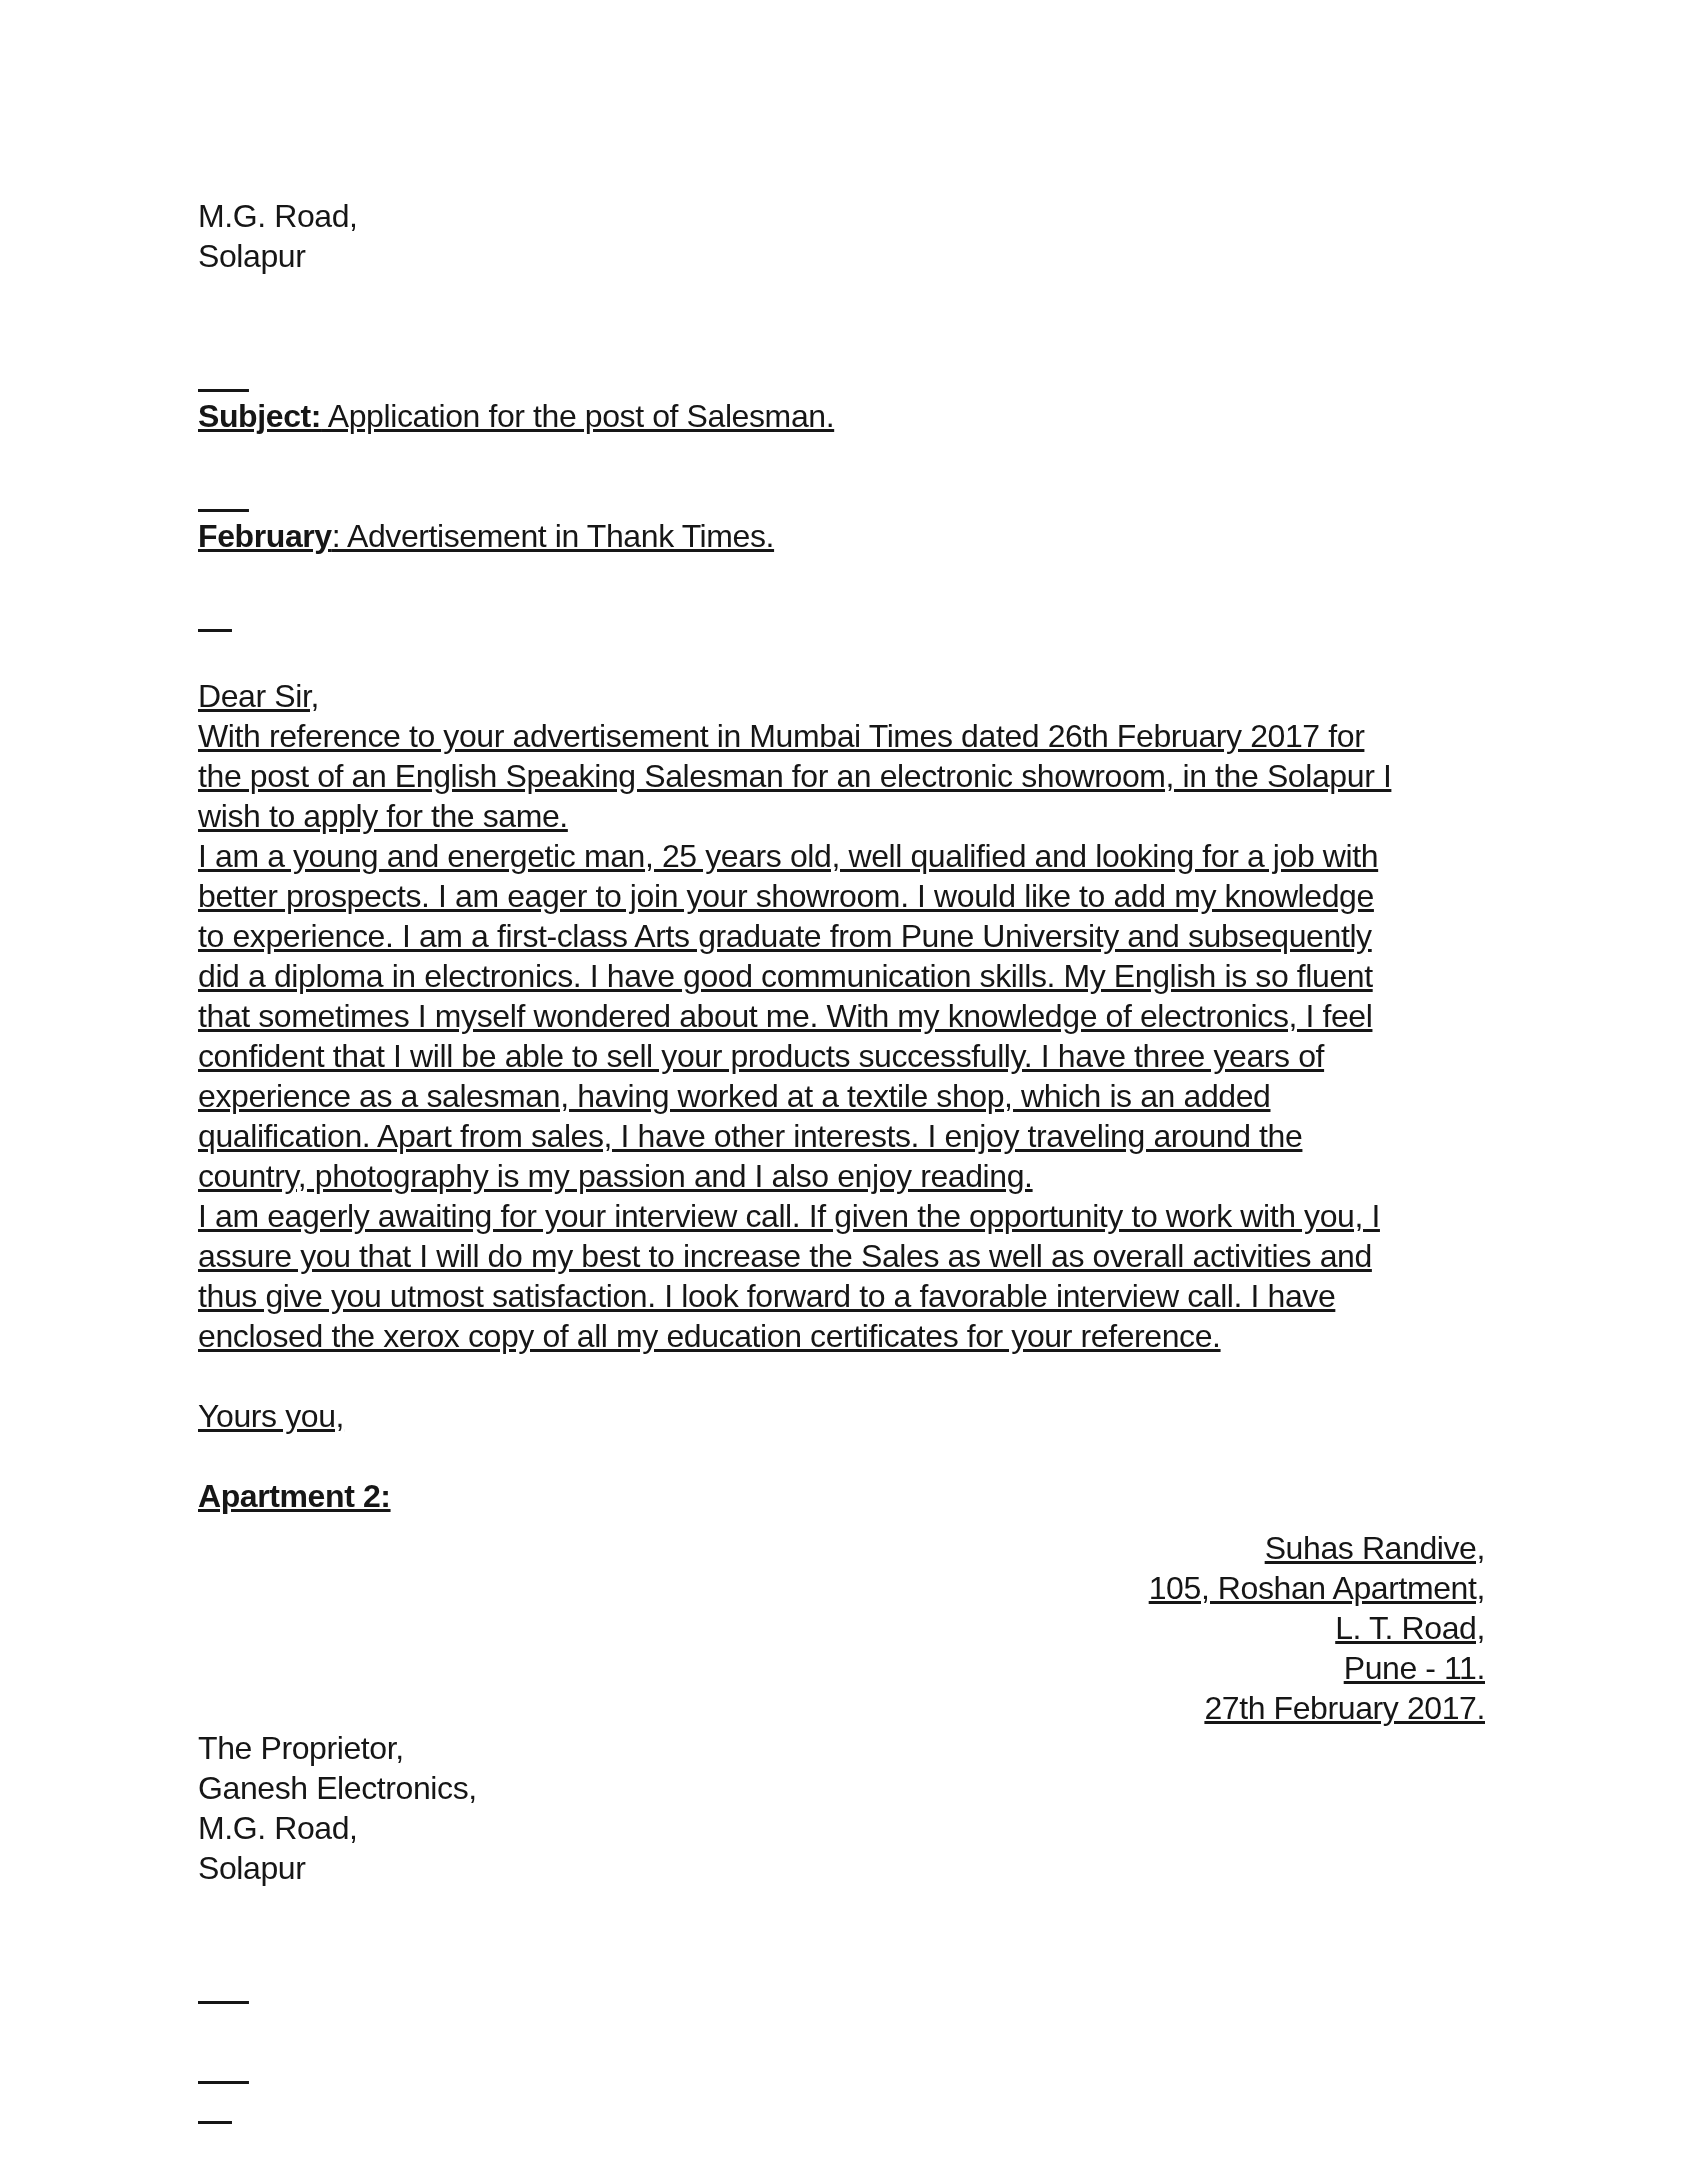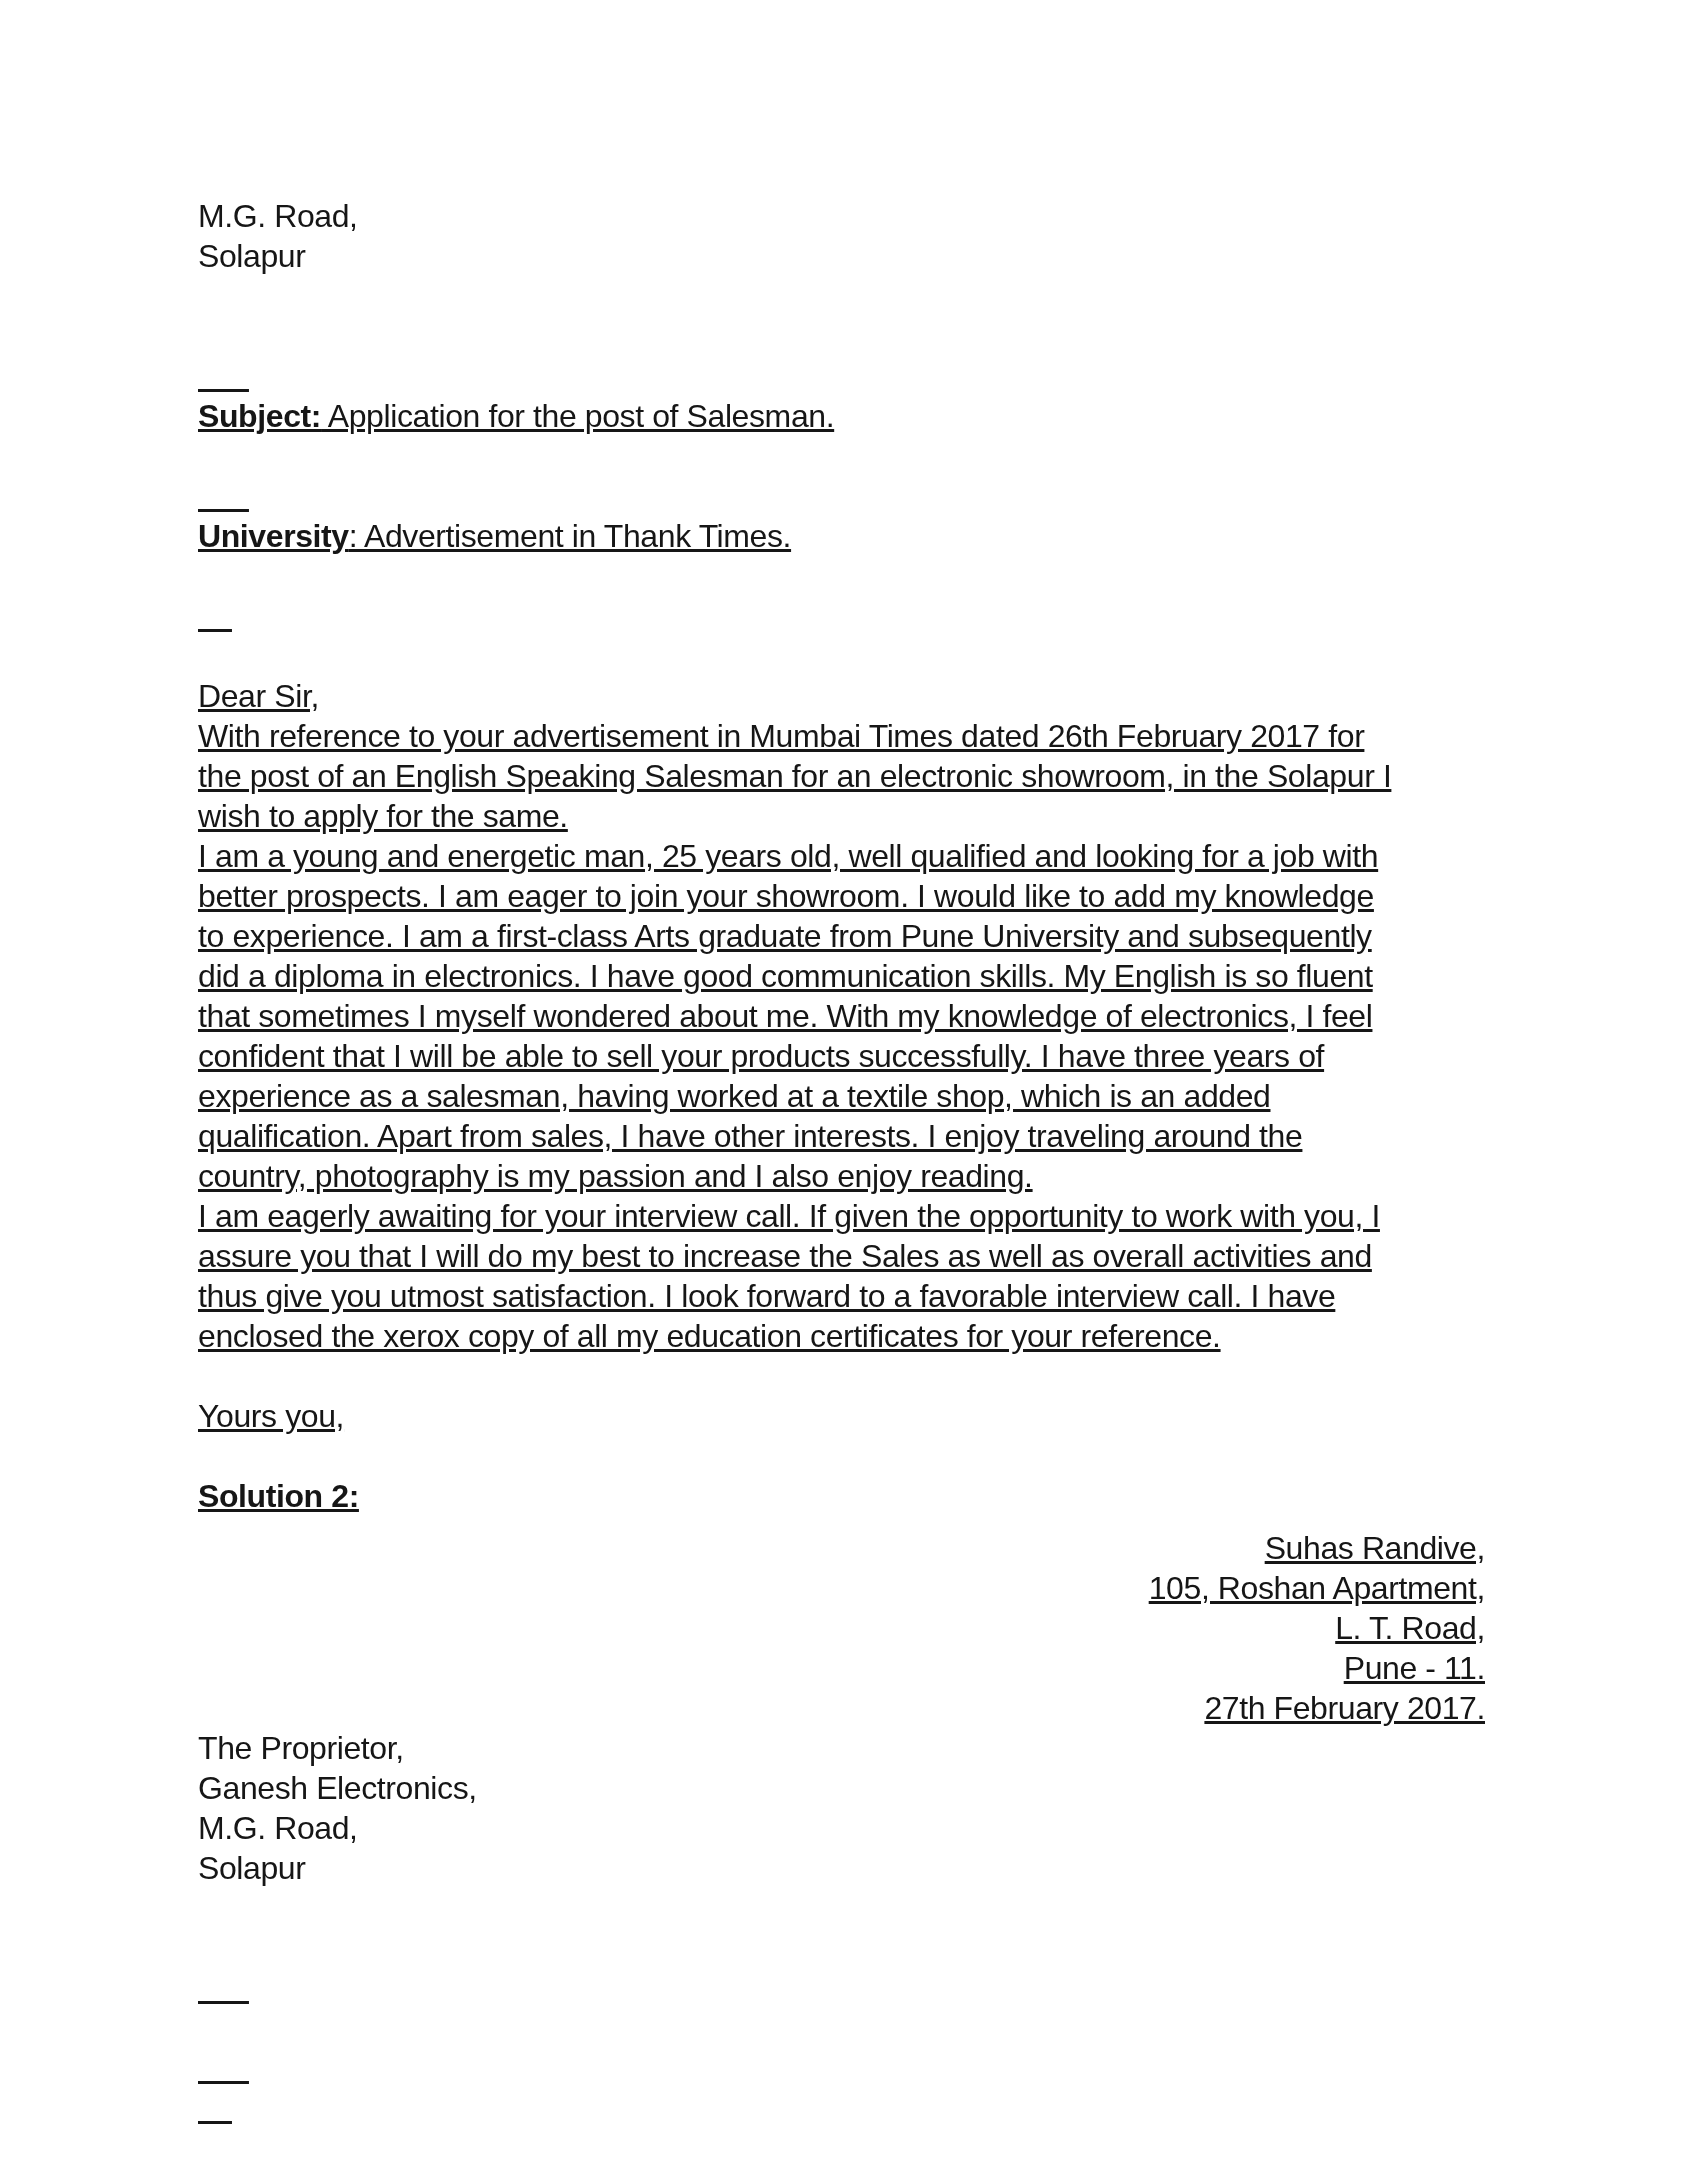--- a/index.html
+++ b/index.html
@@ -48,21 +48,21 @@
 <body>
 
 <div class="page">
   <div class="content">
 
     <div class="block">M.G. Road,
 Solapur</div>
 
     <div class="block gap">
       <div class="line"><span class="b">Subject:</span><span> Application for the post of Salesman.</span></div>
-      <div class="line"><span class="b">University</span><span>: Advertisement in Thank Times.</span></div>
+      <div class="line"><span class="b">February</span><span>: Advertisement in Thank Times.</span></div>
     </div>
 
     <div class="block gap">Dear Sir,
 With reference to your advertisement in Mumbai Times dated 26th February 2017 for
 the post of an English Speaking Salesman for an electronic showroom, in the Solapur I
 wish to apply for the same.
 I am a young and energetic man, 25 years old, well qualified and looking for a job with
 better prospects. I am eager to join your showroom. I would like to add my knowledge
 to experience. I am a first-class Arts graduate from Pune University and subsequently
 did a diploma in electronics. I have good communication skills. My English is so fluent
@@ -72,21 +72,21 @@
 qualification. Apart from sales, I have other interests. I enjoy traveling around the
 country, photography is my passion and I also enjoy reading.
 I am eagerly awaiting for your interview call. If given the opportunity to work with you, I
 assure you that I will do my best to increase the Sales as well as overall activities and
 thus give you utmost satisfaction. I look forward to a favorable interview call. I have
 enclosed the xerox copy of all my education certificates for your reference.</div>
 
     <div class="block gap">Yours you,</div>
 
 
-    <div class="block gap b">Solution 2:</div>
+    <div class="block gap b">Apartment 2:</div>
 
     <div class="block gap right">Suhas Randive,
 105, Roshan Apartment,
 L. T. Road,
 Pune - 11.
 27th February 2017.</div>
 
     <div class="block">The Proprietor,
 Ganesh Electronics,
 M.G. Road,

